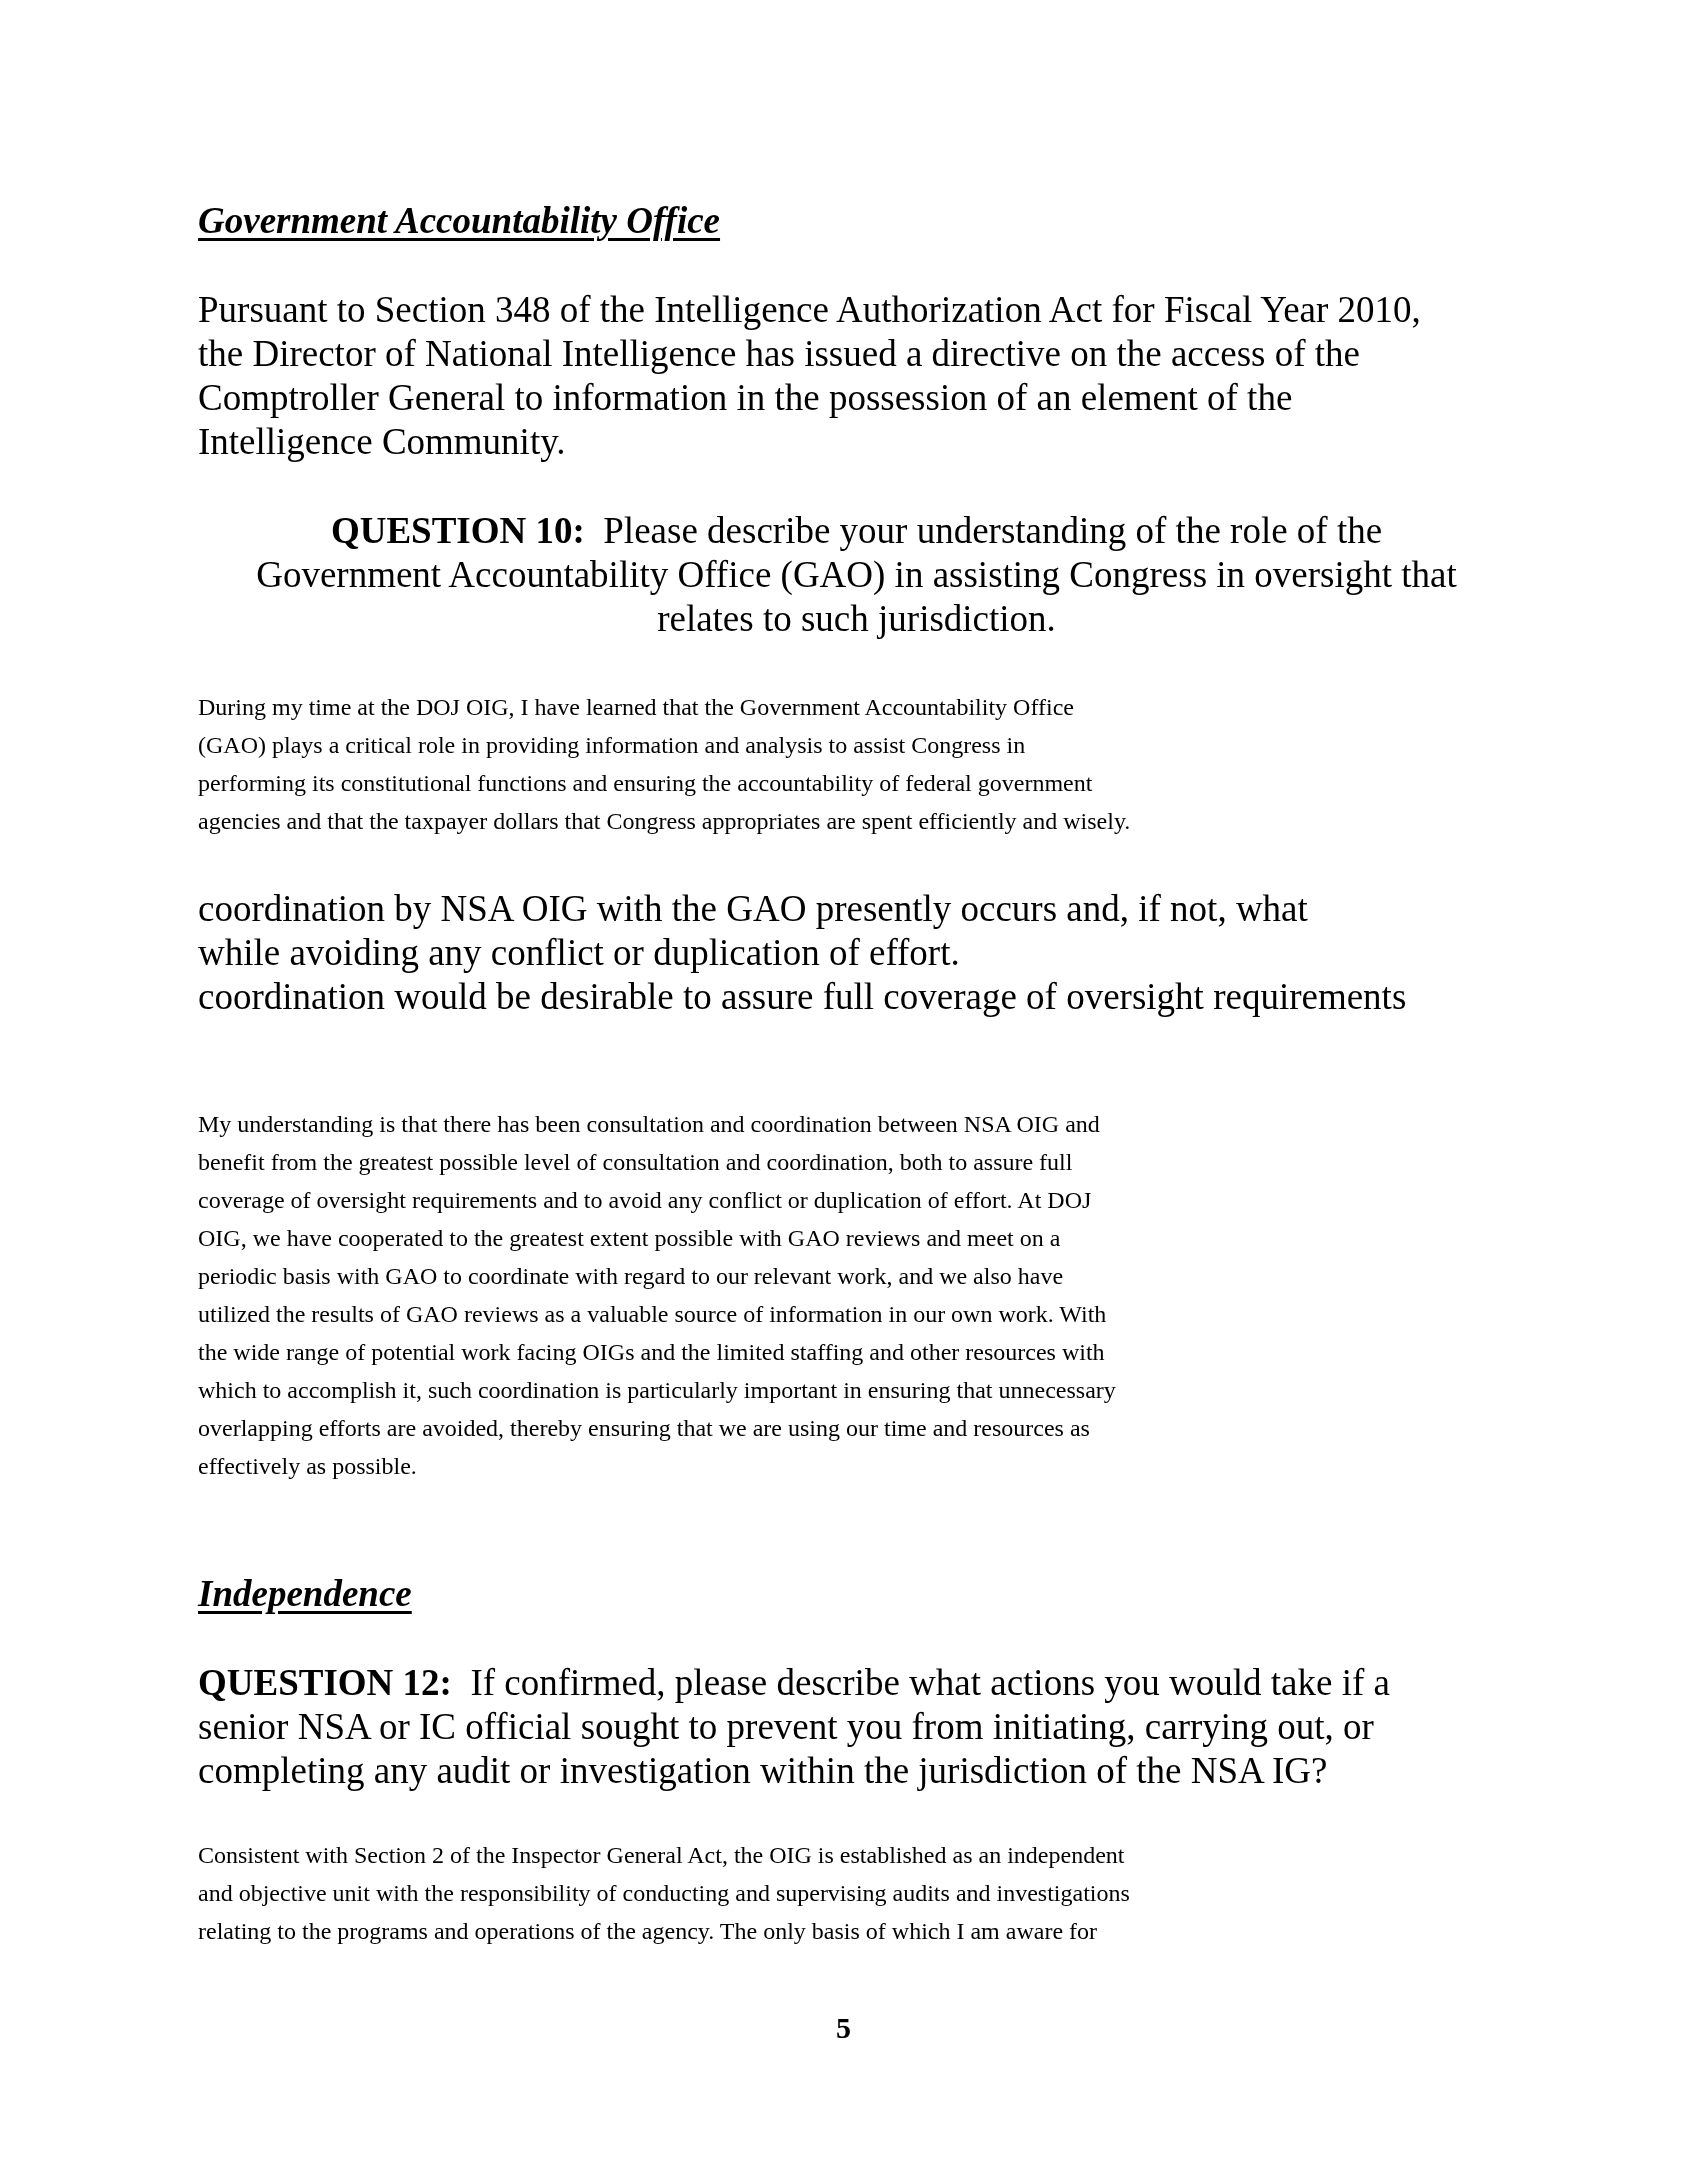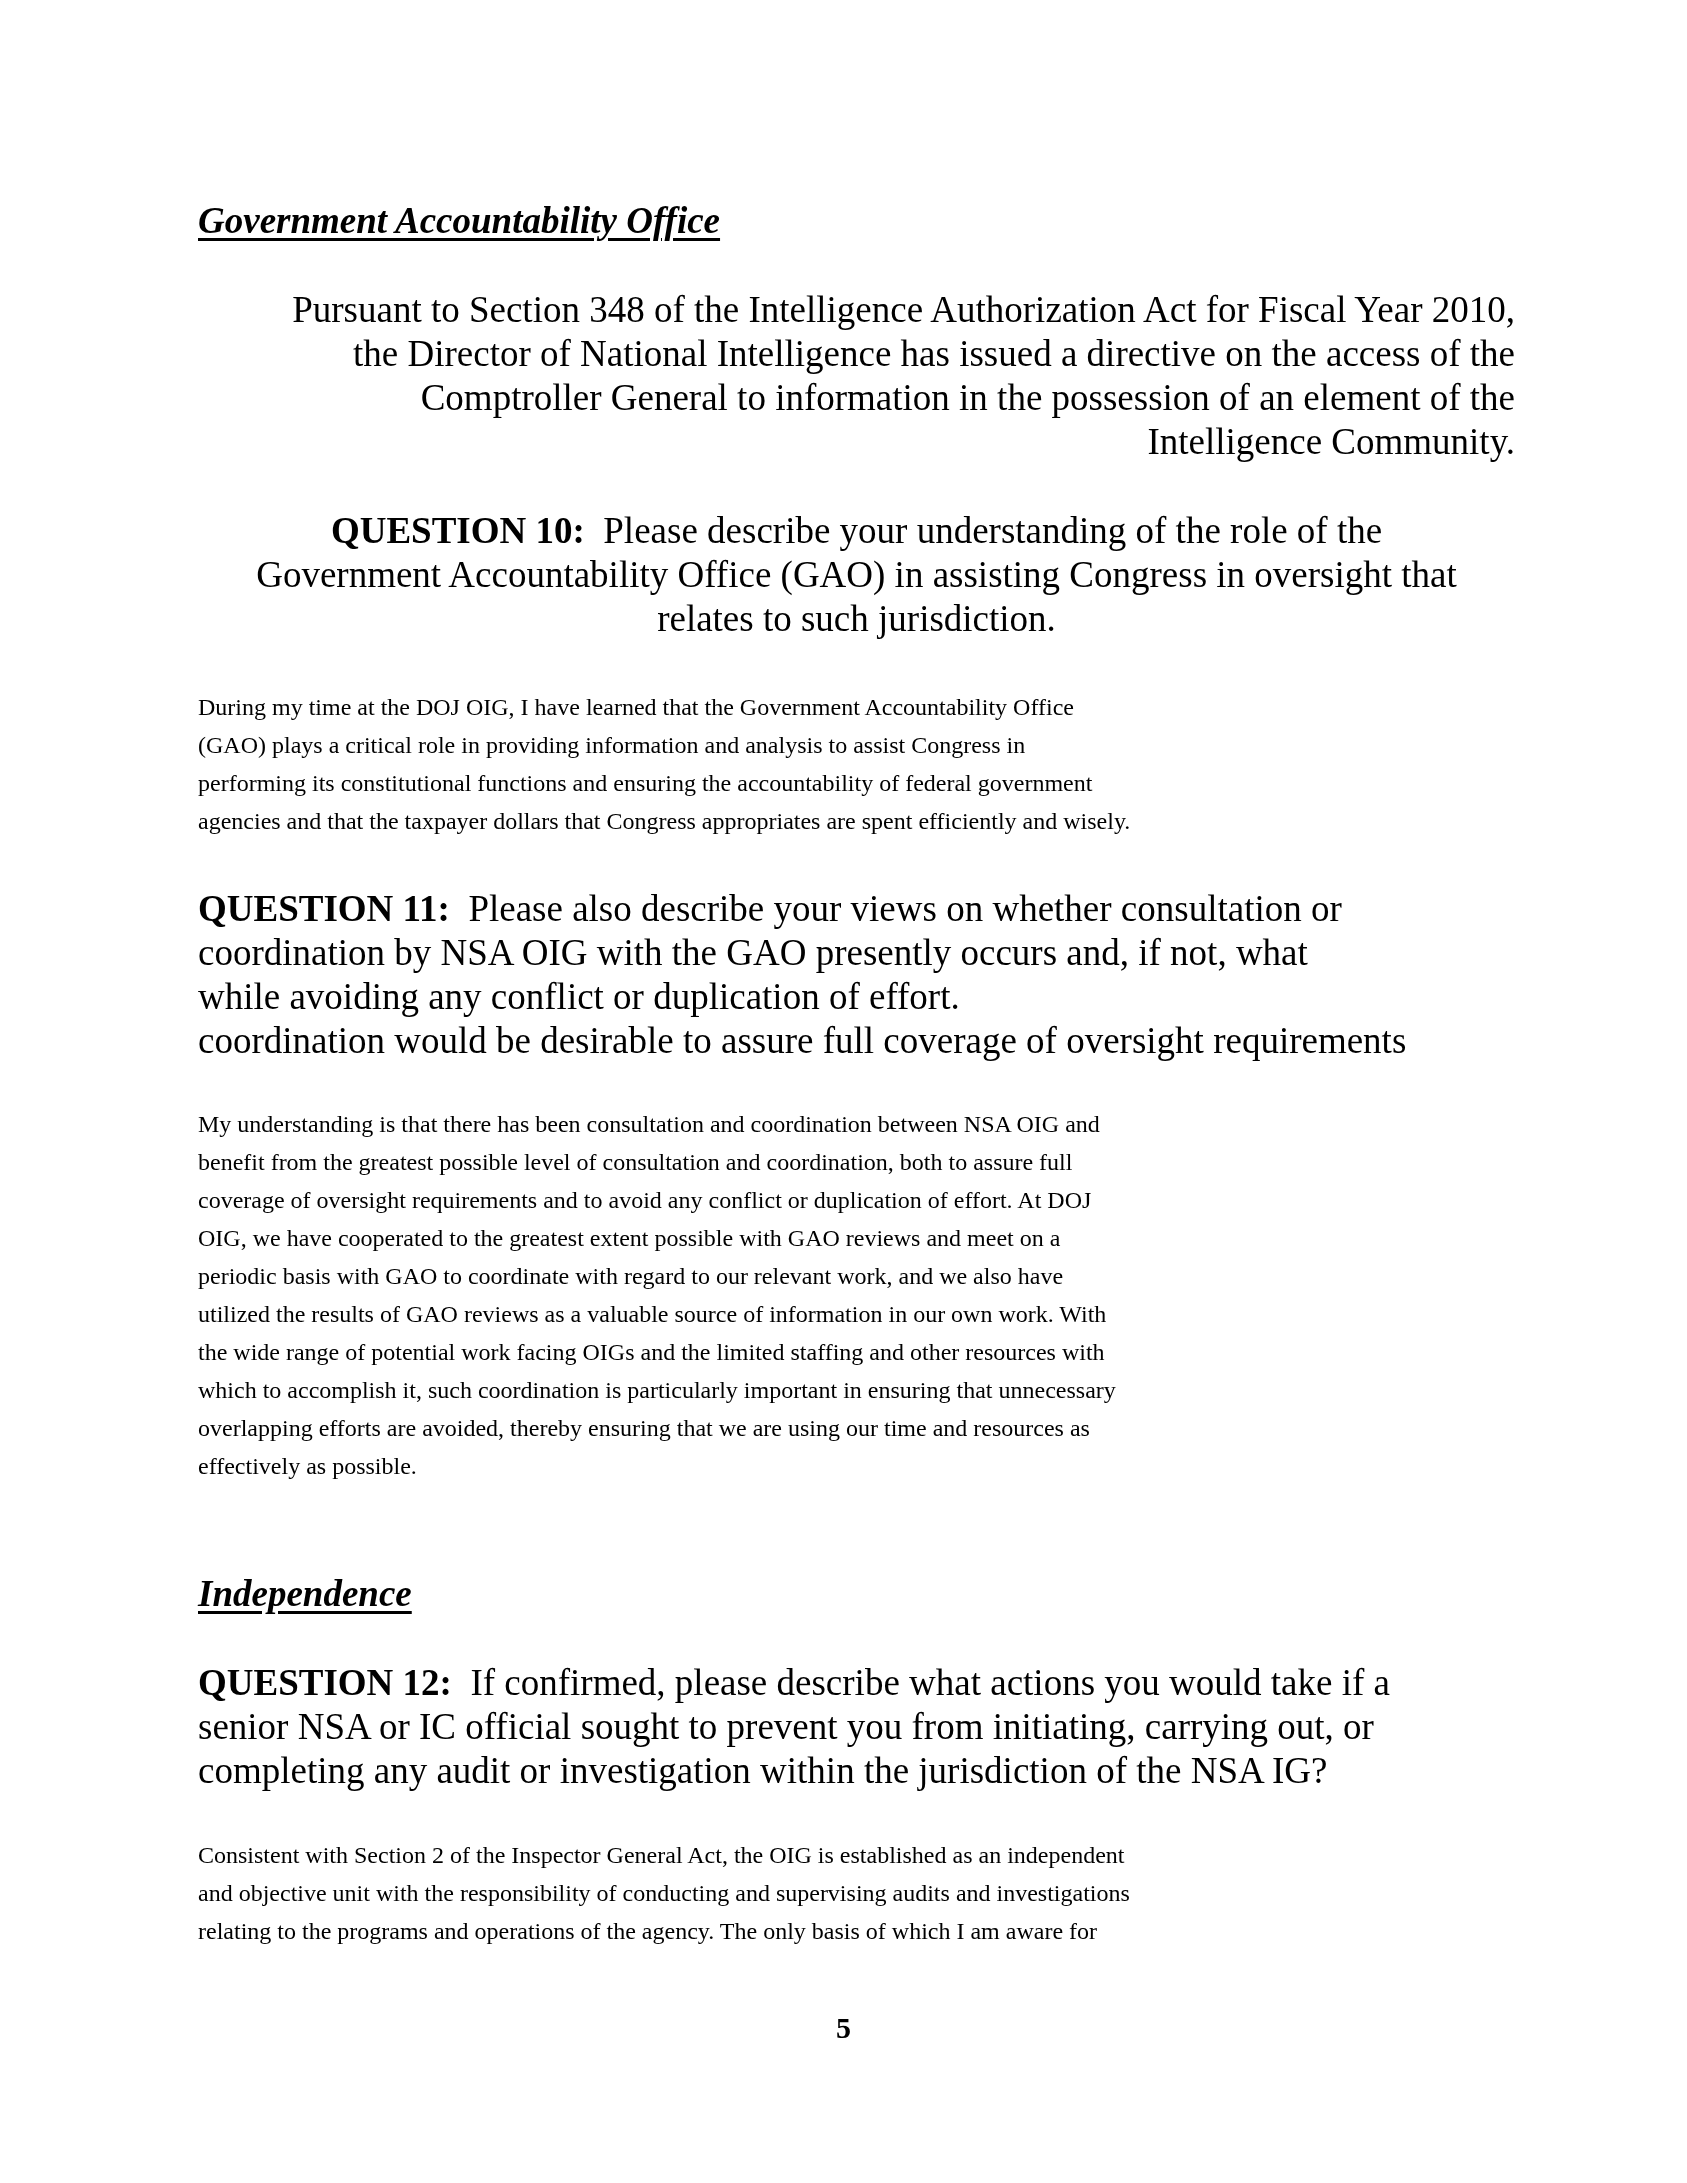--- a/index.html
+++ b/index.html
@@ -16,42 +16,41 @@
   .pagenum { position: absolute; top: 2011px; left: 0; width: 1687px; text-align: center;
              font-size: 30px; font-weight: bold; }
 </style>
 </head>
 <body>
 
 <div class="page">
 
   <h2 class="blk heading" style="top:202px;">Government Accountability Office</h2>
 
-  <p class="blk large" style="top:288px;text-align:right;">
+  <p class="blk large" style="top:288px;">
     <span class="line">Pursuant to Section 348 of the Intelligence Authorization Act for Fiscal Year 2010,</span>
     <span class="line">the Director of National Intelligence has issued a directive on the access of the</span>
     <span class="line">Comptroller General to information in the possession of an element of the</span>
     <span class="line">Intelligence Community.</span>
   </p>
 
   <p class="blk large" style="top:509px;text-align:center;">
     <span class="line"><span class="qlabel">QUESTION 10:</span>&nbsp; <span>Please describe your understanding of the role of the</span></span>
     <span class="line">Government Accountability Office (GAO) in assisting Congress in oversight that</span>
     <span class="line">relates to such jurisdiction.</span>
   </p>
 
   <p class="blk small" style="top:688px;">
     <span class="line">During my time at the DOJ OIG, I have learned that the Government Accountability Office</span>
     <span class="line">(GAO) plays a critical role in providing information and analysis to assist Congress in</span>
     <span class="line">performing its constitutional functions and ensuring the accountability of federal government</span>
     <span class="line">agencies and that the taxpayer dollars that Congress appropriates are spent efficiently and wisely.</span>
   </p>
 
   <p class="blk large" style="top:887px;">
-    <span class="line"><span class="qlabel">QUESTION 11:</span>&nbsp; <span>Please also describe your views on whether consultation or</span></span>
     <span class="line">coordination by NSA OIG with the GAO presently occurs and, if not, what</span>
     <span class="line">while avoiding any conflict or duplication of effort.</span>
     <span class="line">coordination would be desirable to assure full coverage of oversight requirements</span>
   </p>
 
   <p class="blk small" style="top:1105px;">
     <span class="line">My understanding is that there has been consultation and coordination between NSA OIG and</span>
     <span class="line">benefit from the greatest possible level of consultation and coordination, both to assure full</span>
     <span class="line">coverage of oversight requirements and to avoid any conflict or duplication of effort.  At DOJ</span>
     <span class="line">OIG, we have cooperated to the greatest extent possible with GAO reviews and meet on a</span>

